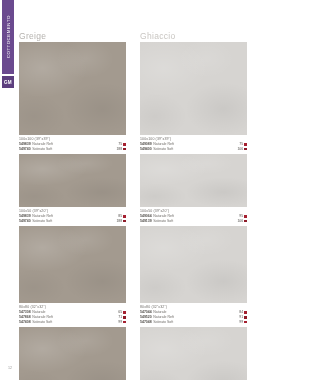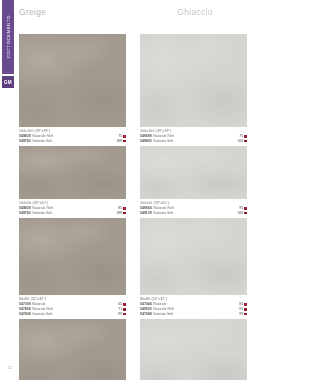--- a/index.html
+++ b/index.html
@@ -20,22 +20,22 @@
 
   
   #page-number{position:absolute;left:8px;top:366px;font-size:3.6px;color:#9a9a9a;}
 
   
   .col{position:absolute;top:0;width:110px;}
   #col-left{left:19px;}
   #col-right{left:140px;}
 
   .col-title{font-size:8.5px;color:#b5b2ae;letter-spacing:0.3px;
-             padding-top:7px;padding-bottom:17px;font-weight:normal;}
-  #col-right .col-title{color:#c9c6c2;text-align:center;}
+             padding-top:7px;padding-bottom:1px;font-weight:normal;margin-top:24px;}
+  #col-right .col-title{color:#c9c6c2;}
 
   
   .swatch{width:107px;position:relative;overflow:hidden;}
   .swatch::after{content:"";position:absolute;inset:0;
     background:
       radial-gradient(ellipse 60% 45% at 22% 28%, rgba(255,255,255,.16), rgba(255,255,255,0) 70%),
       radial-gradient(ellipse 50% 40% at 78% 72%, rgba(0,0,0,.055), rgba(0,0,0,0) 72%),
       radial-gradient(ellipse 38% 30% at 62% 18%, rgba(255,255,255,.10), rgba(255,255,255,0) 70%),
       radial-gradient(ellipse 42% 34% at 14% 80%, rgba(0,0,0,.04), rgba(0,0,0,0) 72%);
   }

